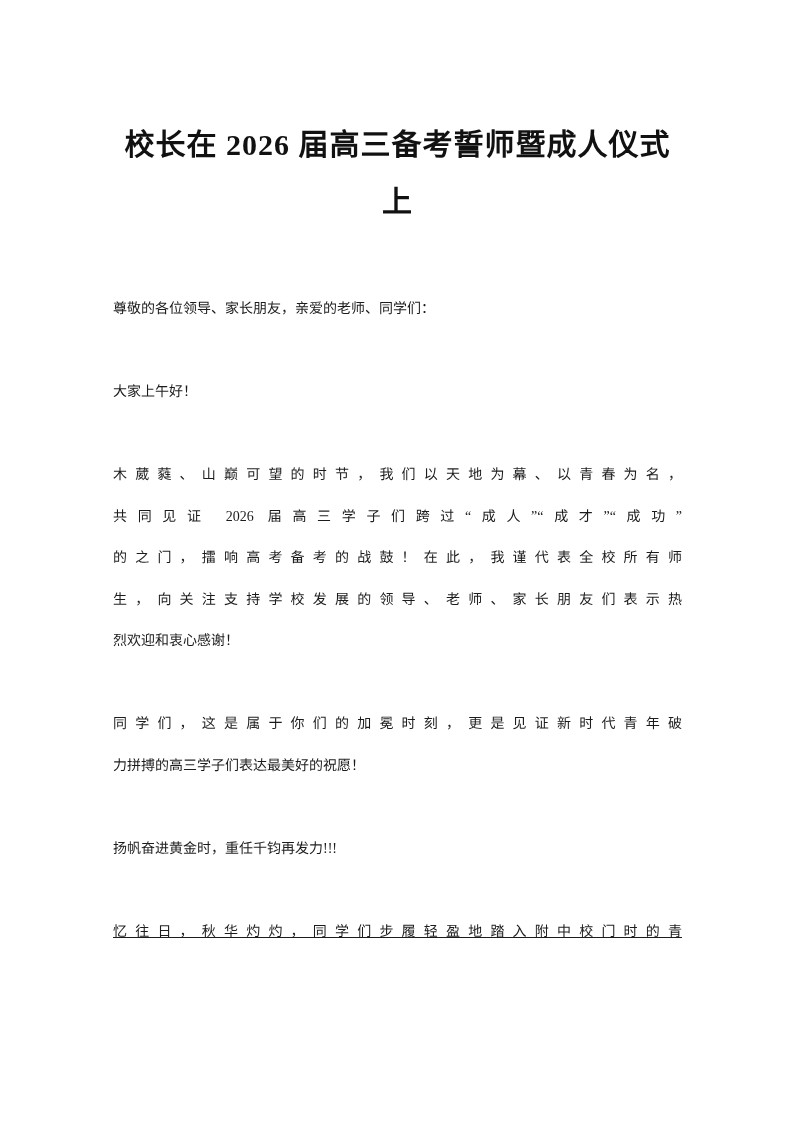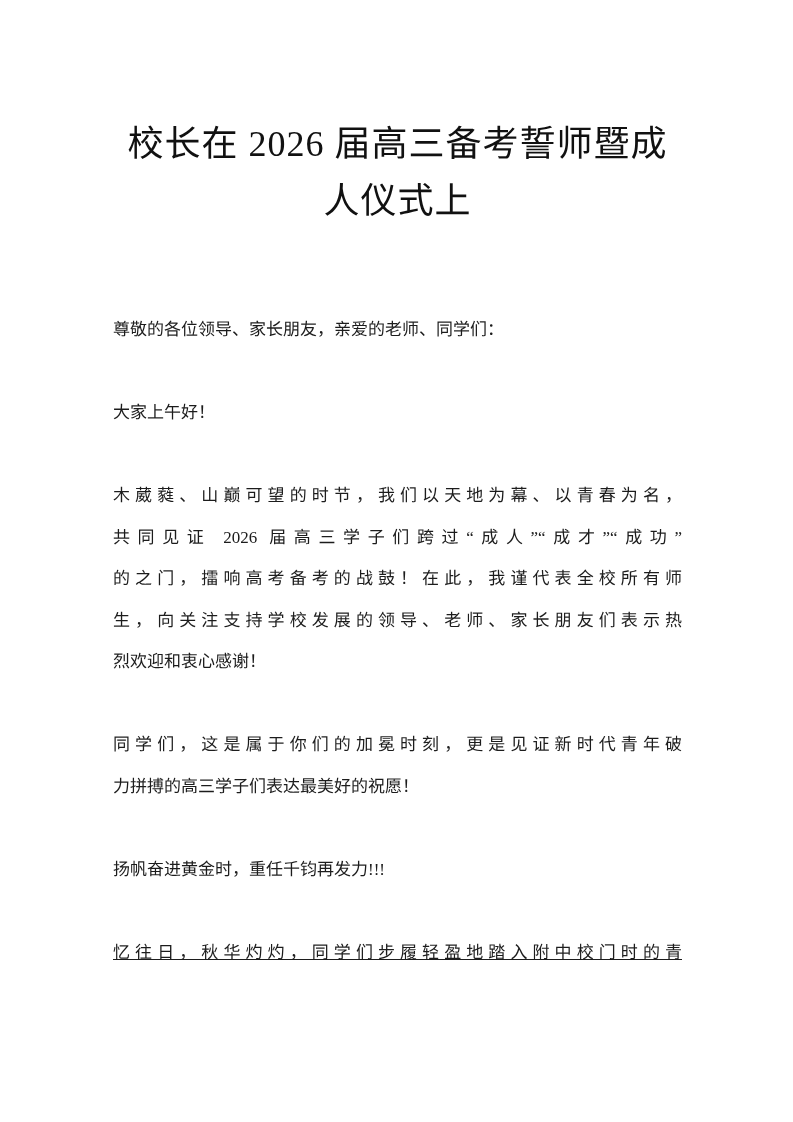--- a/index.html
+++ b/index.html
@@ -16,33 +16,33 @@
     overflow: hidden;
     color: #1c1c1c;
     font-family: "Liberation Serif", "DejaVu Serif", serif;
   }
   .content {
     padding: 0 111px 0 113px;
   }
   .doc-title {
     margin: 0;
     padding-top: 116px;
-    font-size: 36px;
+    font-size: 30px;
     line-height: 57px;
-    font-weight: 400;
+    font-weight: 700;
     letter-spacing: 1px;
     text-align: center;
     color: #111111;
   }
   .doc-title .title-line {
     display: block;
   }
   .doc-body {
-    margin-top: 79px;
-    font-size: 17px;
+    margin-top: 58px;
+    font-size: 14px;
     line-height: 41.5px;
   }
   .para {
     margin: 0 0 41.5px 0;
     padding: 0;
   }
   .para:last-child {
     margin-bottom: 0;
     text-decoration: underline;
   }

